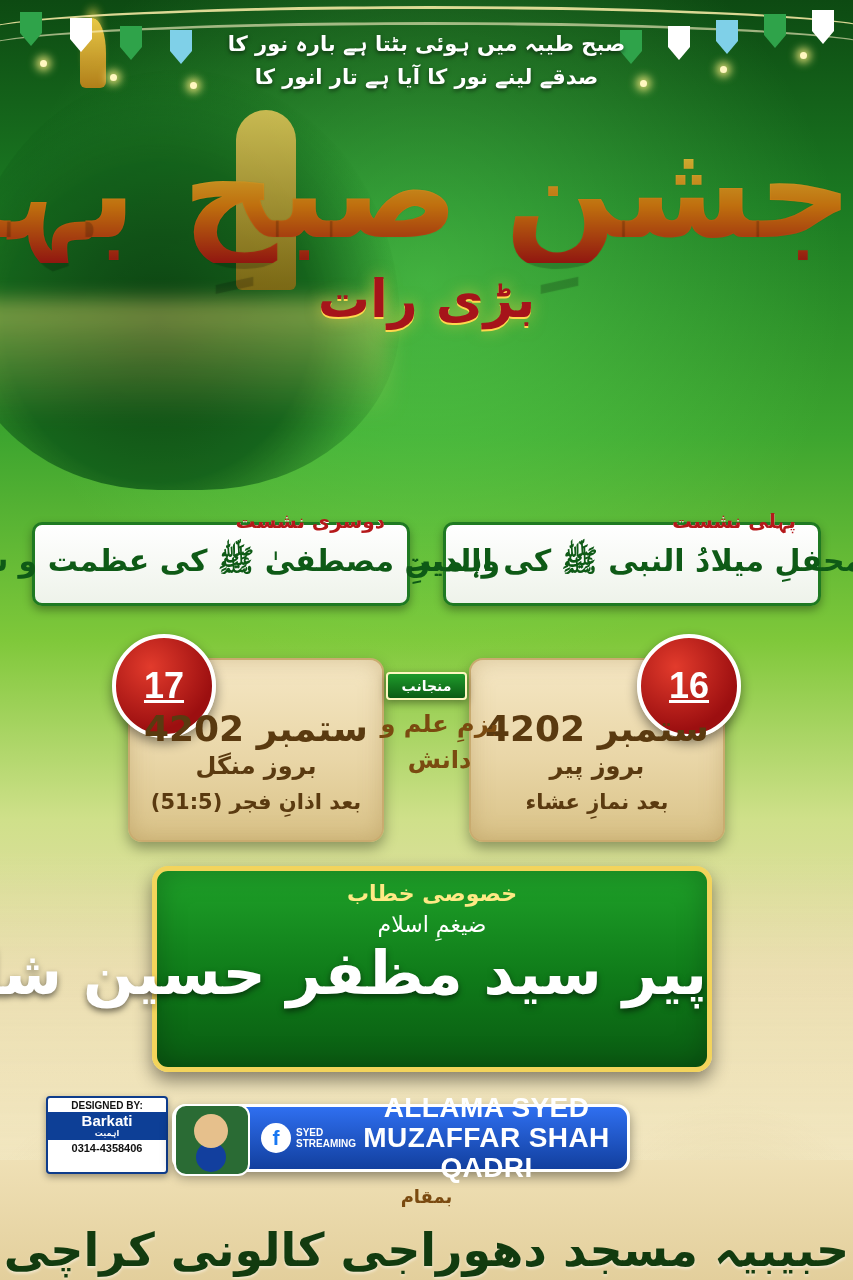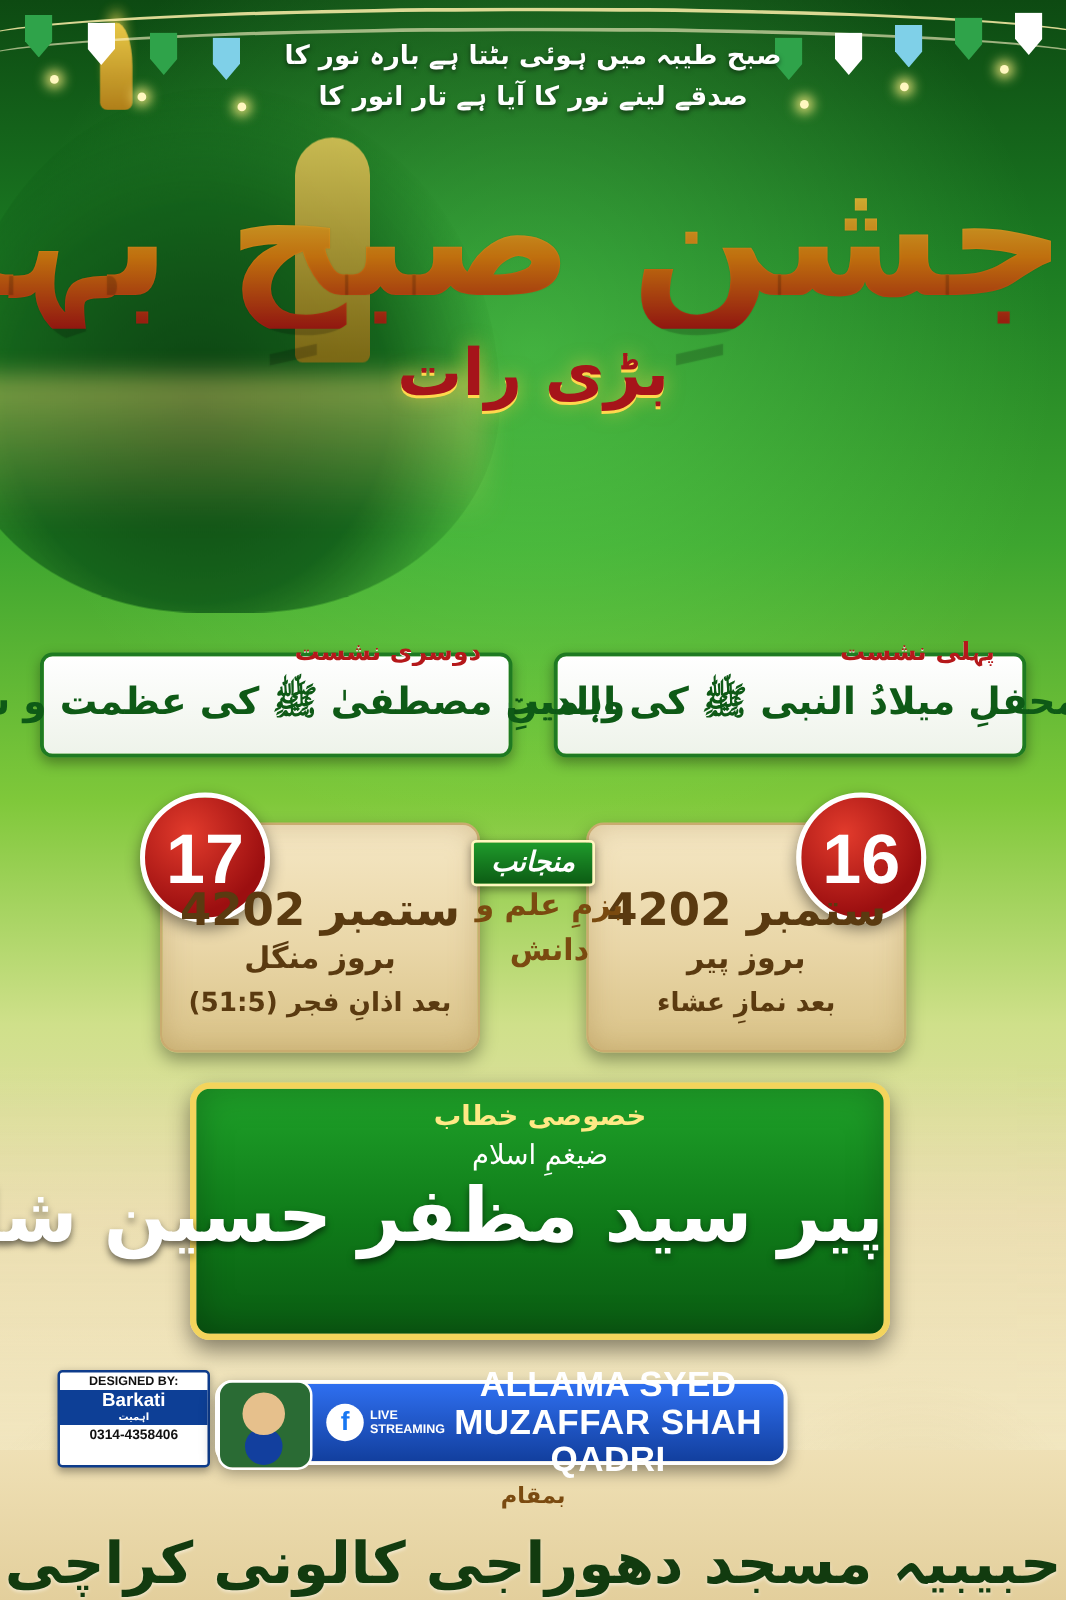--- a/index.html
+++ b/index.html
@@ -127,32 +127,32 @@
   .scroll .d-line{
     position:absolute;left:0;width:252px;text-align:center;color:#5a3a10;font-weight:bold;
   }
   .d-date{top:48px;font-size:36px;}
   .d-day{top:92px;font-size:24px;}
   .d-time{top:130px;font-size:21px;color:#7a4a10;}
   .badge{
     position:absolute;top:-26px;width:96px;height:96px;border-radius:50%;
     background:radial-gradient(circle at 36% 30%,#e23b2c,#9c0f10 70%);
     border:4px solid #fff;box-shadow:0 5px 12px rgba(0,0,0,.45);
-    color:#fff;font-size:56px;font-weight:bold;
-    display:flex;align-items:center;justify-content:center;
+    color:#fff;font-size:36px;font-weight:bold;
+    display:flex;align-items:center;justify-content:center;text-decoration:underline;
   }
   .scroll.right .badge{right:-18px;} .scroll.left .badge{left:-18px;}
 
   .mid-tag{
     position:absolute;top:672px;left:0;width:853px;text-align:center;
   }
   .mid-tag .chip{
     display:inline-block;background:linear-gradient(180deg,#1f9a2b,#0c5c14);
-    color:#fff;font-size:22px;font-weight:bold;padding:4px 14px;border-radius:4px;
-    border:2px solid #fff7c0;box-shadow:0 3px 8px rgba(0,0,0,.4);font-style:italic;
+    color:#fff;font-size:14px;font-weight:bold;padding:4px 14px;border-radius:4px;
+    border:2px solid #fff7c0;box-shadow:0 3px 8px rgba(0,0,0,.4);
   }
   .mid-lines{
     position:absolute;top:706px;left:0;width:853px;text-align:center;
     color:#7a4a10;font-weight:bold;font-size:24px;line-height:1.5;padding-left:13px;
   }
 
   
   .speaker{
     position:absolute;left:152px;top:866px;width:550px;height:196px;
     background:linear-gradient(180deg,#1fa229 0%,#0f7a19 55%,#0a5c12 100%);
@@ -306,21 +306,21 @@
       <span>Barkati</span>
       <small class="urdu">اہمیت</small>
     </div>
     <div class="dphone">0314-4358406</div>
   </div>
 
   <div class="live">
     <div class="avatar"></div>
     <div class="fb">f</div>
     <div class="live-lbl">
-      <div>LIVE</div>
+      <div>SYED</div>
       <div>STREAMING</div>
     </div>
     <div class="live-name">
       <div>ALLAMA SYED</div>
       <div>MUZAFFAR SHAH QADRI</div>
     </div>
   </div>
 
   <div class="footer">
     <div class="f-top urdu">بمقام</div>

